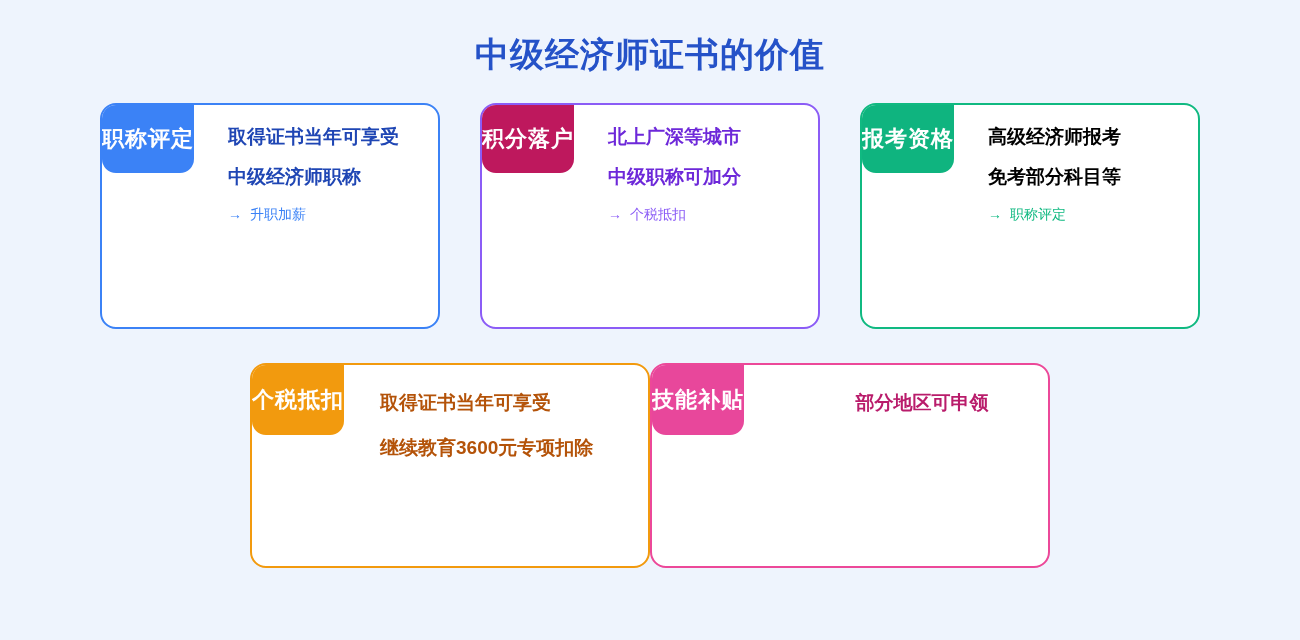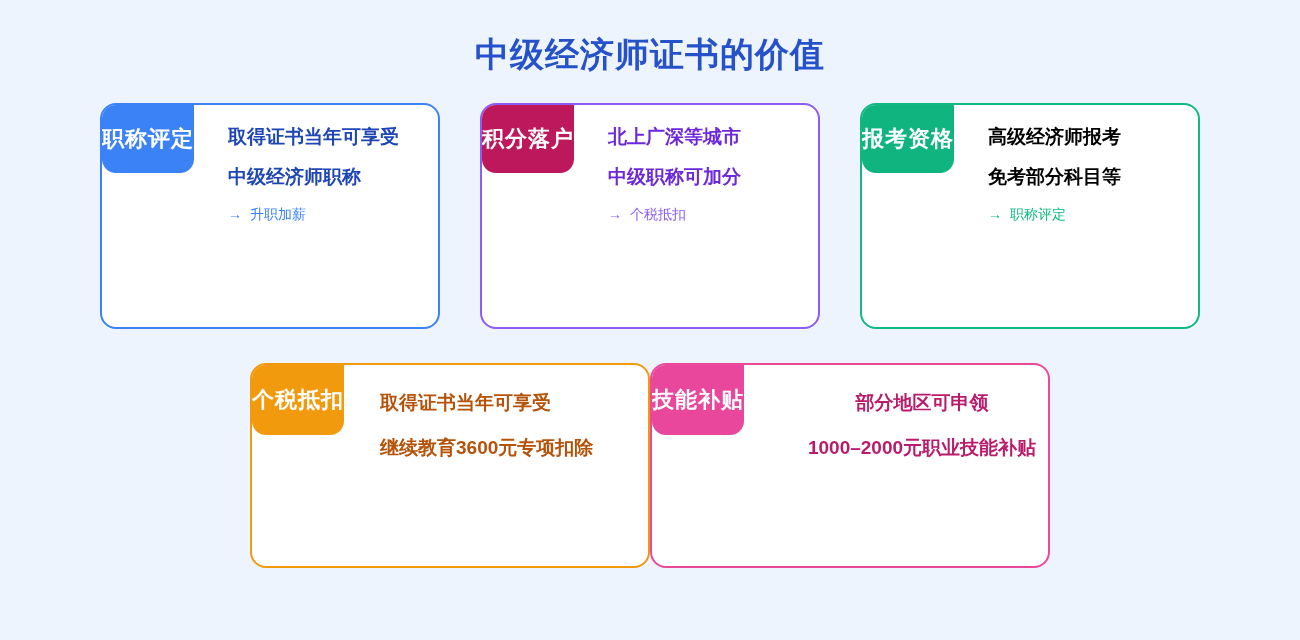--- a/index.html
+++ b/index.html
@@ -197,19 +197,18 @@
       <div class="card-body">
         <div class="body-line">取得证书当年可享受</div>
         <div class="body-line">继续教育3600元专项扣除</div>
       </div>
     </div>
 
     <div class="card card-bottom theme-pink">
       <div class="card-header">技能补贴</div>
       <div class="card-body">
         <div class="body-line">部分地区可申领</div>
-        <div class="body-line">1000–2000元职业技能补贴</div>
       </div>
     </div>
 
   </div>
 
 </div>
 
 </body></html>

